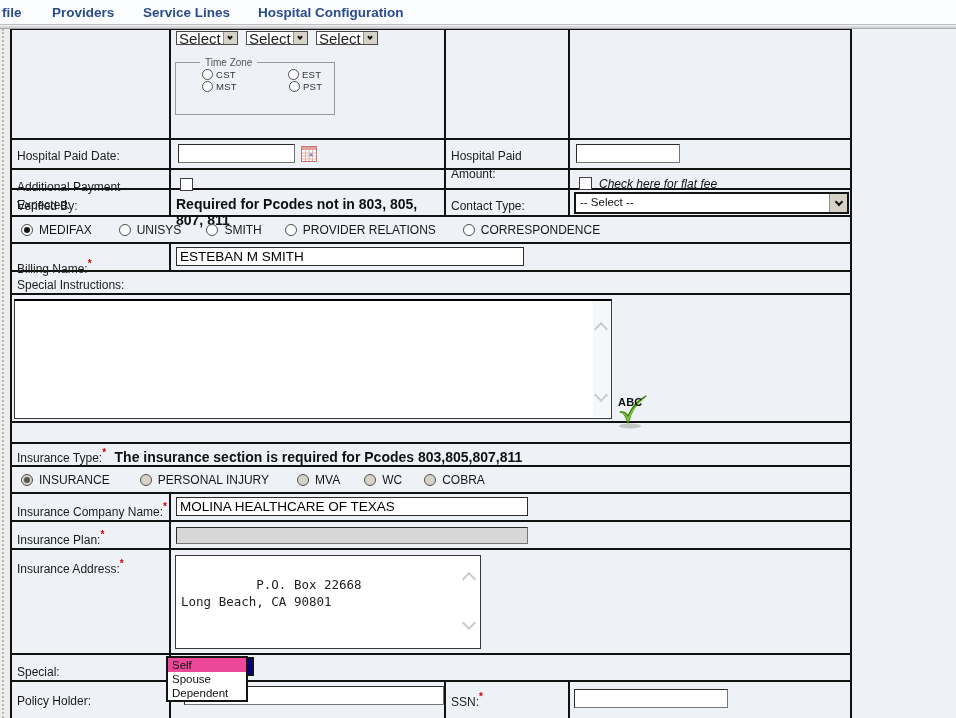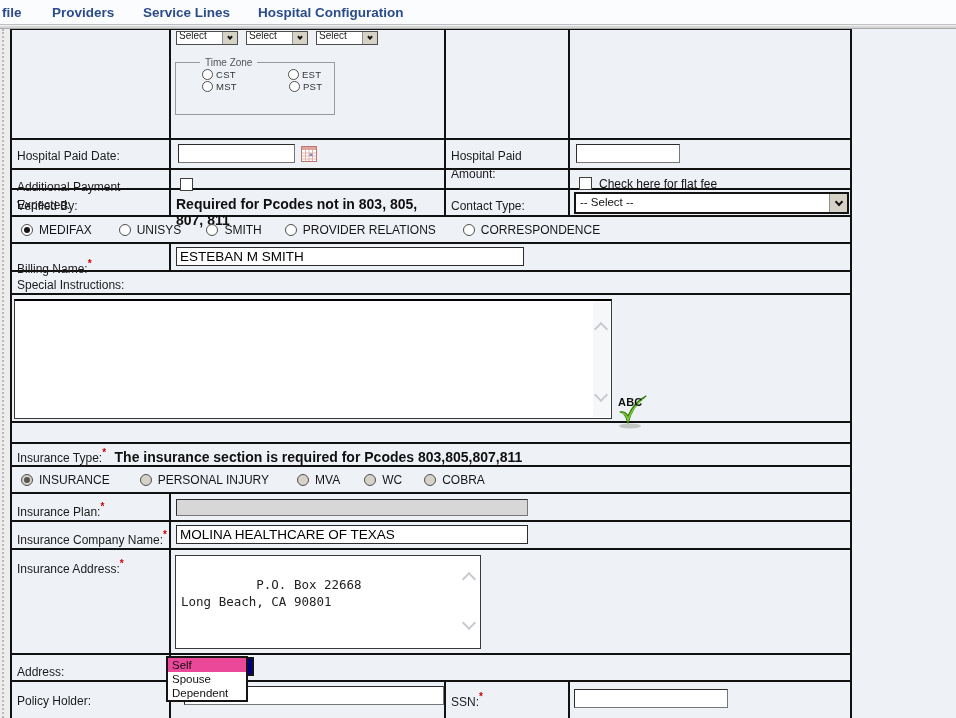--- a/index.html
+++ b/index.html
@@ -25,21 +25,21 @@
   .c1 { width:159px; border-right:2px solid #121212; padding:6px 2px 0 5px; }
   .c2 { width:275px; border-right:2px solid #121212; padding:4px 0 0 5px; }
   .c3 { width:124px; border-right:2px solid #121212; padding:6px 2px 0 5px; }
   .c4 { flex:1; padding:4px 0 0 4px; }
   .cfill { flex:1; padding:2px 0 0 5px; }
   .cfull { flex:1; padding:3px 0 0 5px; }
 
   .lbl { font-size:12px; color:#1b1b1b; }
   .note { font-size:14px; font-weight:bold; color:#101010; padding-top:2px; }
   .req { color:#c00; font-size:10px; font-weight:bold; vertical-align:super; }
-  .ital { font-size:12px; color:#111; }
+  .ital { font-style:italic; font-size:12px; color:#111; }
 
   
   .txt { height:19px; border:1px solid #767676; border-top-color:#2c2c2c; border-left-color:#2c2c2c; background:#fff; font-family:"Liberation Sans",sans-serif; font-size:13px; padding:1px 3px; outline:none; }
   .txt.dis { background:#d7d7d7; }
   .date-input { width:117px; margin-left:2px; }
   .amt-input { width:104px; margin-left:2px; }
   .name-input { width:348px; margin-left:0; font-size:13.5px; border:1px solid #2c2c2c; }
   .comp-input { width:352px; border:1px solid #2c2c2c; font-size:13.5px; }
   .plan-input { width:352px; height:17px; margin-top:2px; }
   .ph-input { width:260px; margin-left:8px; margin-top:4px; position:relative; z-index:1; }
@@ -59,21 +59,21 @@
   
   .sel { display:flex; background:#fff; border:2px solid #141414; cursor:pointer; }
   .sel-txt { flex:1; font-size:11.5px; color:#111; padding:2px 4px; white-space:nowrap; overflow:hidden; }
   .sel-btn { width:18px; background:#d6d2c6; border-left:1px solid #8f8f8f; display:flex; align-items:center; justify-content:center; flex:none; }
   .chev-dn-dark { width:6px; height:6px; border-right:2px solid #161616; border-bottom:2px solid #161616; transform:rotate(45deg); margin-top:-3px; }
   .contact-sel { position:absolute; left:4px; top:2px; width:275px; height:22px; }
 
   
   .msel-row { display:flex; gap:8px; margin-top:-3px; }
   .msel { display:flex; width:62px; height:14px; background:#fff; border:1px solid #4c4c4c; overflow:hidden; cursor:pointer; }
-  .msel .mtxt { flex:1; font-size:10px; color:#222; padding:0 2px; margin-top:-2px; }
+  .msel .mtxt { flex:1; font-size:15px; color:#222; padding:0 2px; margin-top:-2px; }
   .msel .mbtn { width:15px; background:#d6d2c6; border-left:1px solid #8f8f8f; display:flex; align-items:center; justify-content:center; }
   .msel .mbtn .chev-dn-dark { width:4px; height:4px; margin-top:-2px; }
 
   
   .tz { position:absolute; left:4px; top:27px; width:160px; height:58px; border:1px solid #9a9a9a; }
   .tz legend { font-size:10px; color:#555; margin-left:24px; padding:0 5px; }
   .tz-line { display:flex; align-items:center; padding-left:26px; margin-top:1px;gap:48px; }
   .tz-item { display:flex; align-items:center; margin-right:4px; cursor:pointer; }
   .tz-item .radio { width:11px; height:11px; margin-right:3px; }
   .tz-item .tlbl { font-size:9.5px; color:#333; letter-spacing:.3px; }
@@ -291,56 +291,56 @@
       <span class="radio-item" style="margin-right:22px">
           <span class="radio dis"></span>
           <span class="rlbl">WC</span>
         </span>
       <span class="radio-item">
           <span class="radio dis"></span>
           <span class="rlbl">COBRA</span>
         </span>
     </div>
 
+    <div class="row hL">
+      <div class="c c1" style="padding-top:7px">
+        <span class="lbl">Insurance Company Name:</span><span class="req">*</span>
+      </div>
+      <div class="c cfill" style="padding-top:3px">
+        <input class="txt comp-input" value="MOLINA HEALTHCARE OF TEXAS" style="">
+      </div>
+    </div>
+
     <div class="row hM">
       <div class="c c1" style="padding-top:7px">
         <span class="lbl">Insurance Plan:</span><span class="req">*</span>
       </div>
       <div class="c cfill" style="padding-top:3px">
         <input class="txt dis plan-input" disabled="" value="" style="">
-      </div>
-    </div>
-
-    <div class="row hL">
-      <div class="c c1" style="padding-top:7px">
-        <span class="lbl">Insurance Company Name:</span><span class="req">*</span>
-      </div>
-      <div class="c cfill" style="padding-top:3px">
-        <input class="txt comp-input" value="MOLINA HEALTHCARE OF TEXAS" style="">
       </div>
     </div>
 
     <div class="row hN">
       <div class="c c1" style="padding-top:8px">
         <span class="lbl">Insurance Address:</span><span class="req">*</span>
       </div>
       <div class="c cfill" style="padding:0">
         <div class="addr-box">
           <span>P.O. Box 22668
 Long Beach, CA 90801</span>
           <div class="addr-scroll">
             <span class="chev-lt up" style="top:18px"></span>
             <span class="chev-lt dn" style="top:62px"></span>
           </div>
         </div>
       </div>
     </div>
 
     <div class="row hO">
-      <div class="c c1" style="padding-top:7px"><span class="lbl">Address:</span></div>
+      <div class="c c1" style="padding-top:7px"><span class="lbl">Special:</span></div>
       <div class="c cfill">
         <div class="rel-sel">-- Select --</div>
       </div>
     </div>
 
     <div class="row hP">
       <div class="c c1" style="padding-top:9px"><span class="lbl">Policy Holder:</span></div>
       <div class="c c2" style="padding-top:0">
         <input class="txt ph-input" value="" style="">
       </div>

